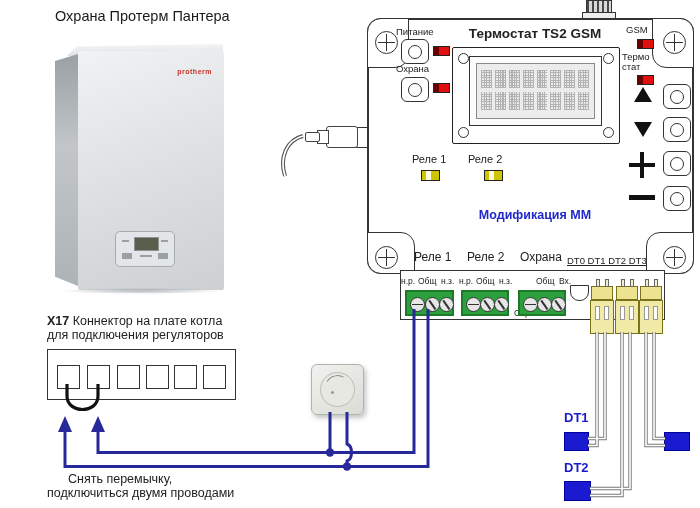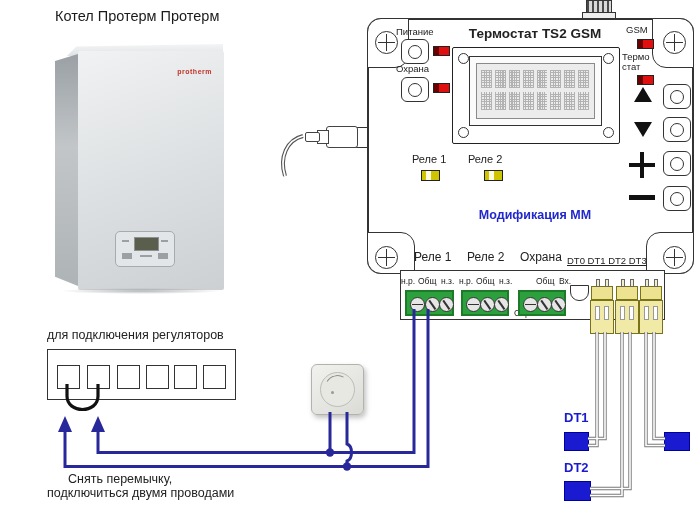--- a/index.html
+++ b/index.html
@@ -99,21 +99,21 @@
   .note-line{font-size:12.5px;color:#222;}
   .dt-label{font-size:13px;font-weight:bold;color:#1a1ad1;}
   .dt-box{position:absolute;background:#1a1ad1;border:1px solid #00009a;}
   .wires{left:0;top:0;width:700px;height:508px;pointer-events:none;}
 </style>
 </head>
 <body>
 
 <div class="canvas">
 
-  <div class="a txt boiler-title">Котел Протерм Протерм</div>
+  <div class="a txt boiler-title">Охрана Протерм Пантера</div>
 
   <div class="a boiler">
     <div class="a b-top"></div>
     <div class="a b-side"></div>
     <div class="a b-front">
       <div class="a txt b-logo">protherm</div>
       <div class="a b-panel">
         <div class="a b-display"></div>
         <div class="a b-mark" style="left:6px;top:8px;width:7px;height:1.5px;"></div>
         <div class="a b-mark" style="left:45px;top:8px;width:7px;height:1.5px;"></div>
@@ -257,20 +257,24 @@
   </div>
   <div class="yplug" style="left:615px;">
     <div class="slot" style="left:4px;"></div>
     <div class="slot" style="left:13px;"></div>
   </div>
   <div class="yplug" style="left:639px;">
     <div class="slot" style="left:4px;"></div>
     <div class="slot" style="left:13px;"></div>
   </div>
 
+  <div class="a txt x17-line" style="left:47px;top:314px;">
+    <b>X17</b>
+    <span>Коннектор на плате котла</span>
+  </div>
   <div class="a txt x17-line" style="left:47px;top:328px;">для подключения регуляторов</div>
 
   <div class="a x17-rect">
     <div class="xsq" style="left:9px;"></div>
     <div class="xsq" style="left:39px;"></div>
     <div class="xsq" style="left:69px;"></div>
     <div class="xsq" style="left:98px;"></div>
     <div class="xsq" style="left:126px;"></div>
     <div class="xsq" style="left:155px;"></div>
   </div>

